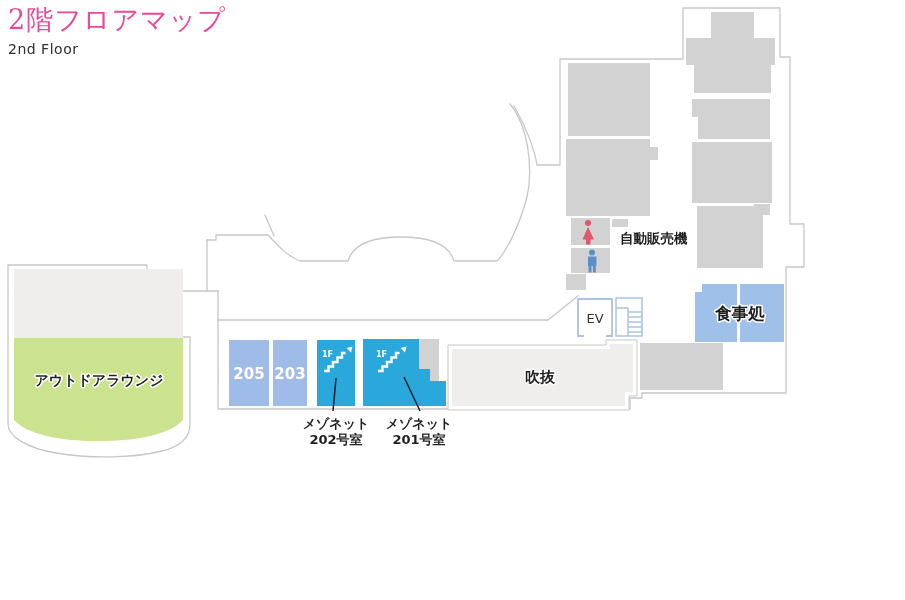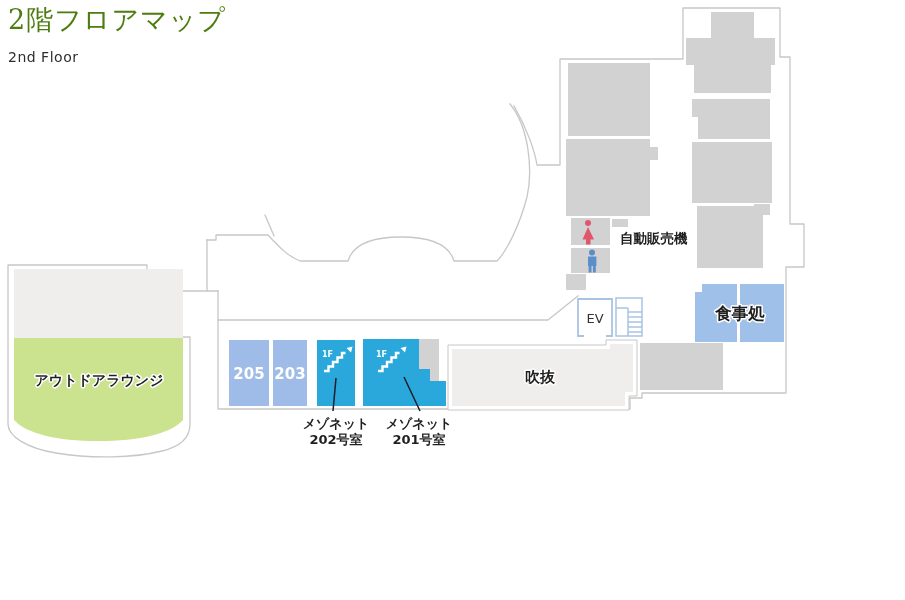--- a/index.html
+++ b/index.html
@@ -1,22 +1,22 @@
 <!DOCTYPE html>
 <html><head>
 <meta charset="utf-8">
 <style>
   html,body{margin:0;padding:0;background:#fff;}
   .stage{position:relative;width:905px;height:600px;background:#fff;overflow:hidden;
          font-family:"DejaVu Sans",sans-serif;}
   .stage svg{position:absolute;left:0;top:0;}
   .title-block{position:absolute;left:8px;top:4px;z-index:5;}
   .title-block h1{margin:0;font-family:"DejaVu Serif","Liberation Serif",serif;
-      font-weight:normal;font-size:27px;color:#4d7c0f;letter-spacing:1px;line-height:1.15;}
-  .title-block .subtitle{margin-top:14px;font-size:14px;color:#2e2e2e;letter-spacing:.5px;}
+      font-weight:normal;font-size:27px;color:#ec4899;letter-spacing:1px;line-height:1.15;}
+  .title-block .subtitle{margin-top:6px;font-size:14px;color:#2e2e2e;letter-spacing:.5px;}
   text{font-family:"DejaVu Sans",sans-serif;}
   .lbl{font-weight:bold;fill:#1f1f1f;paint-order:stroke;stroke:#ffffff;stroke-width:3px;stroke-linejoin:round;}
   .lbl-white{font-weight:bold;fill:#ffffff;}
   .lbl-plain{fill:#333333;}
   .leader{stroke:#1d1d28;stroke-width:1.5;fill:none;}
   .wall{fill:none;stroke-width:1.3;stroke-linejoin:round;stroke-linecap:square;}
 </style>
 </head>
 <body>
 

